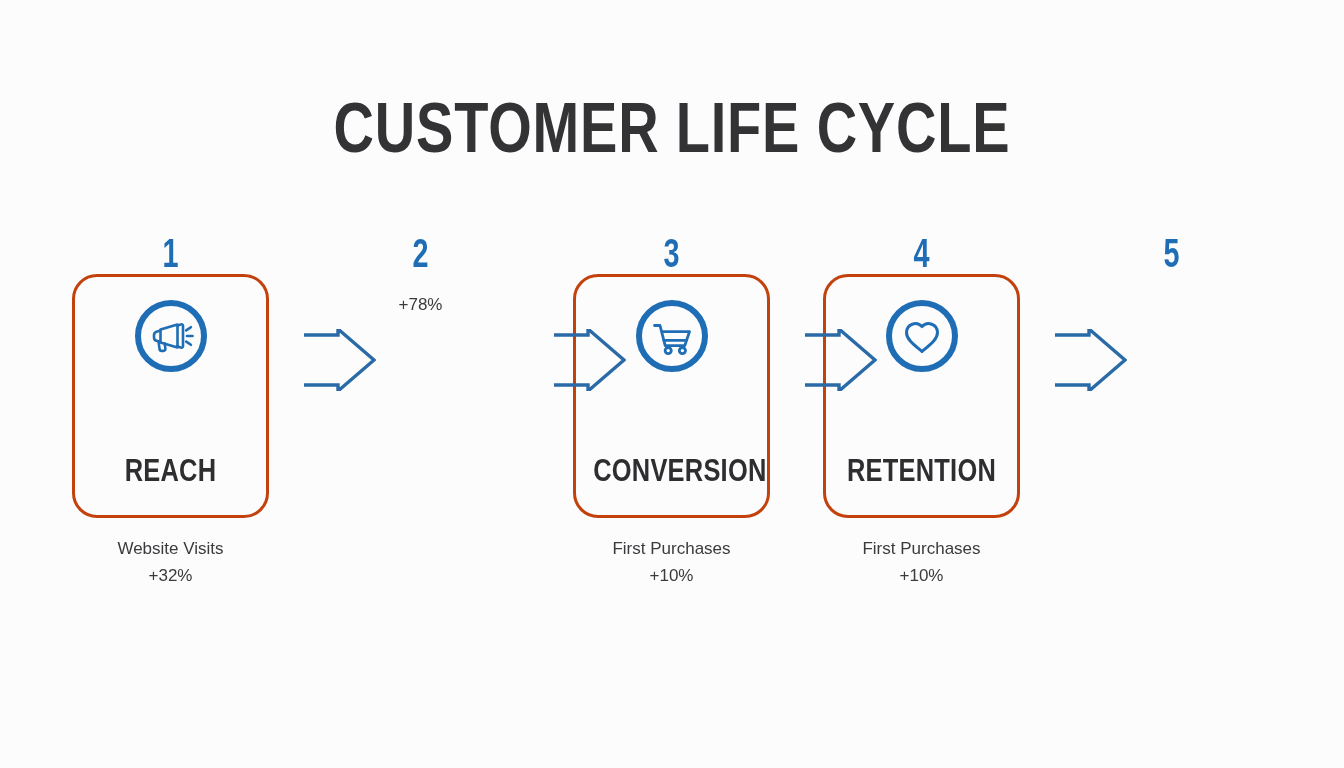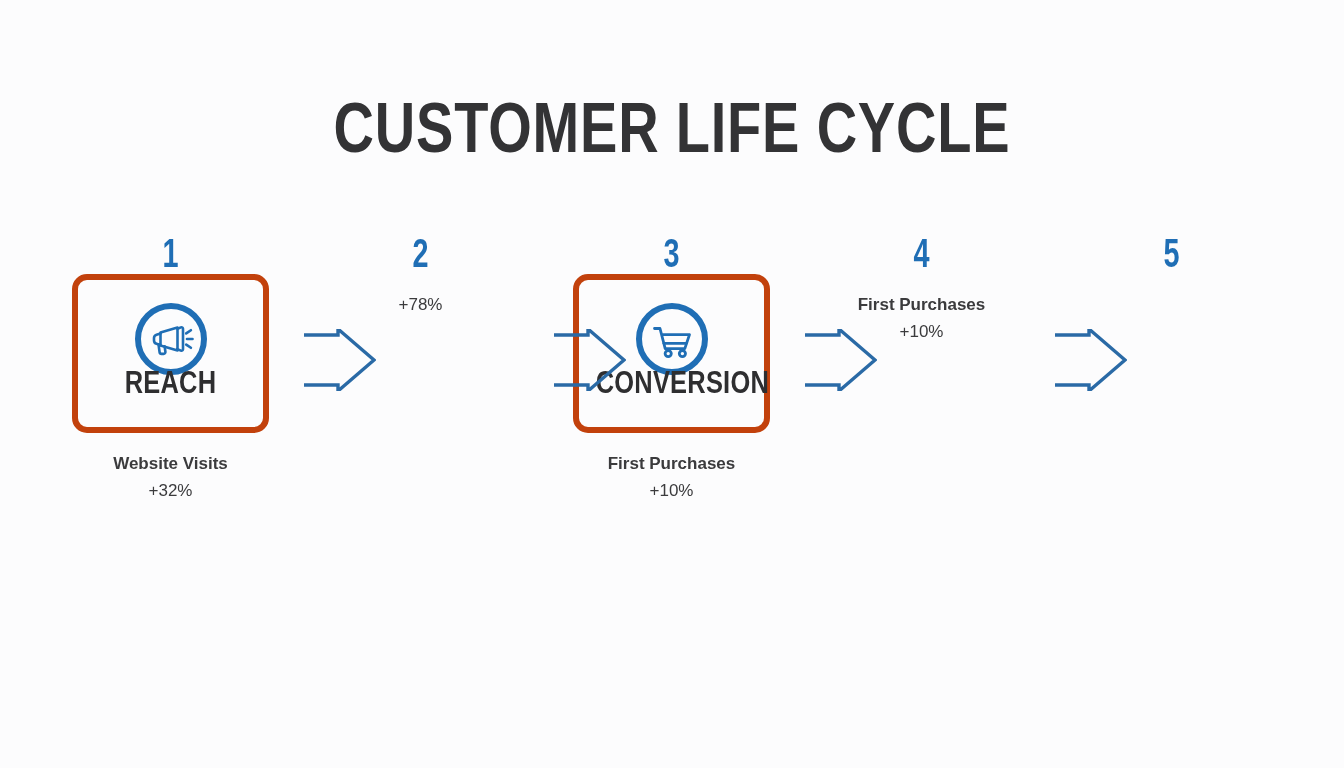--- a/index.html
+++ b/index.html
@@ -60,23 +60,23 @@
     font-family: "Liberation Sans Narrow", "Liberation Sans", sans-serif;
     font-weight: 700;
     font-size: 40px;
     line-height: 42px;
     color: #1f6eb5;
     transform: scaleX(0.72);
   }
 
   .card {
     position: relative;
-    height: 159px;
-    border: 6px solid #c2410c;
-    border-radius: 15px;
+    height: 244px;
+    border: 3px solid #c2410c;
+    border-radius: 25px;
     background: transparent;
     box-sizing: border-box;
     overflow: visible;
   }
 
   .icon-wrap {
     position: absolute;
     top: 20px;
     left: 50%;
     margin-left: -39px;
@@ -102,21 +102,21 @@
   }
 
   .caption {
     margin-top: 17px;
     text-align: center;
     color: #3b3b3d;
     font-size: 17px;
     line-height: 27px;
     font-weight: 400;
   }
-  .caption .metric { display: block; font-weight: bold; }
+  .caption .metric { display: block; }
   .caption .delta  { display: block; }
 
   
   .arrow {
     position: absolute;
     top: 97px;
     width: 72px;
     height: 62px;
     pointer-events: none;
   }
@@ -182,20 +182,29 @@
       <div class="card-label">CONVERSION</div>
     </div>
     <div class="caption">
       <span class="metric">First Purchases</span>
       <span class="delta">+10%</span>
     </div>
   </div>
 
   <div class="stage s3">
     <div class="step-number">4</div>
+    <div class="card">
+      <div class="icon-wrap">
+        <svg viewBox="0 0 78 78" xmlns="http://www.w3.org/2000/svg">
+          <circle cx="39" cy="39" r="33" fill="none" stroke="#1f6eb5" stroke-width="6"></circle>
+          <path d="M39 54.5 C31 47.8 23.5 42.6 23.5 35.4 A8.9 8.9 0 0 1 39 29.6 A8.9 8.9 0 0 1 54.5 35.4 C54.5 42.6 47 47.8 39 54.5 Z" fill="none" stroke="#1f6eb5" stroke-width="3" stroke-linejoin="round"></path>
+        </svg>
+      </div>
+      <div class="card-label">RETENTION</div>
+    </div>
     <div class="caption">
       <span class="metric">First Purchases</span>
       <span class="delta">+10%</span>
     </div>
   </div>
 
   <div class="stage s4">
     <div class="step-number">5</div>
     <div class="caption">
       <span class="metric"></span>

